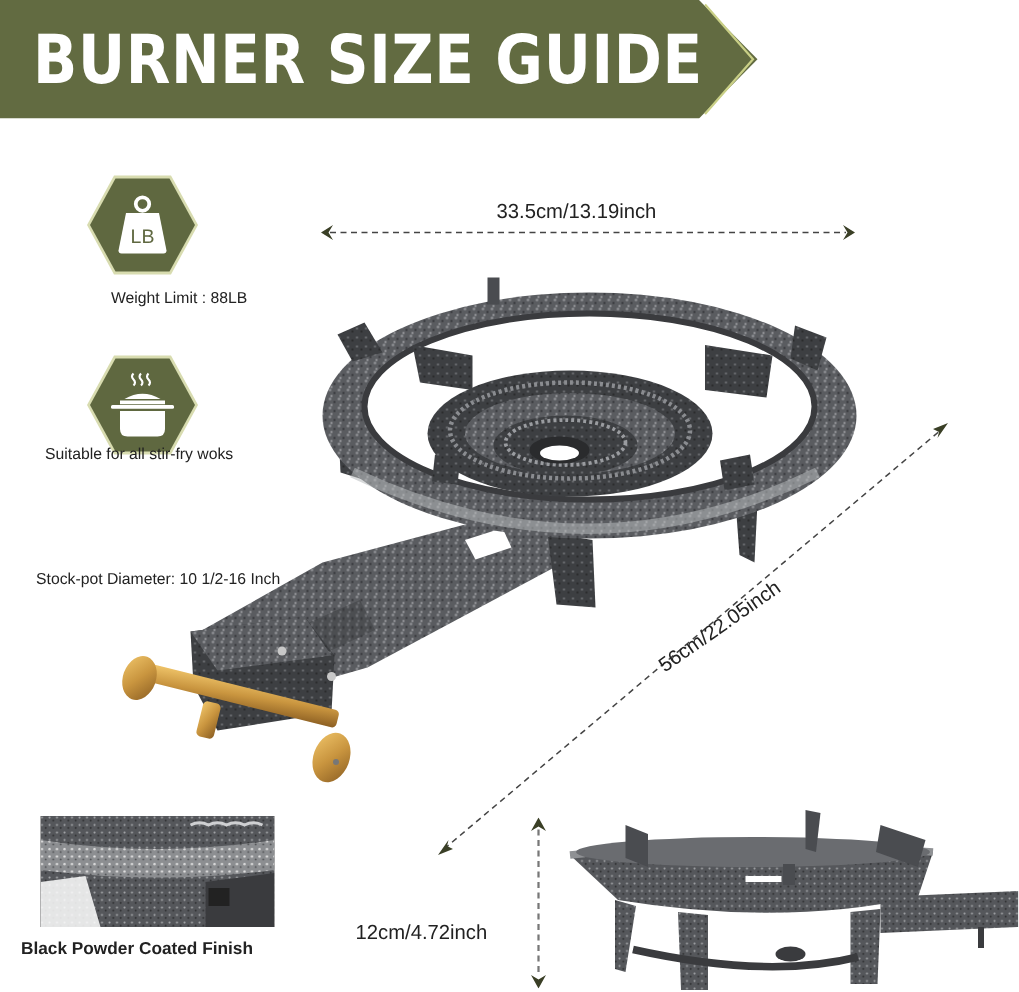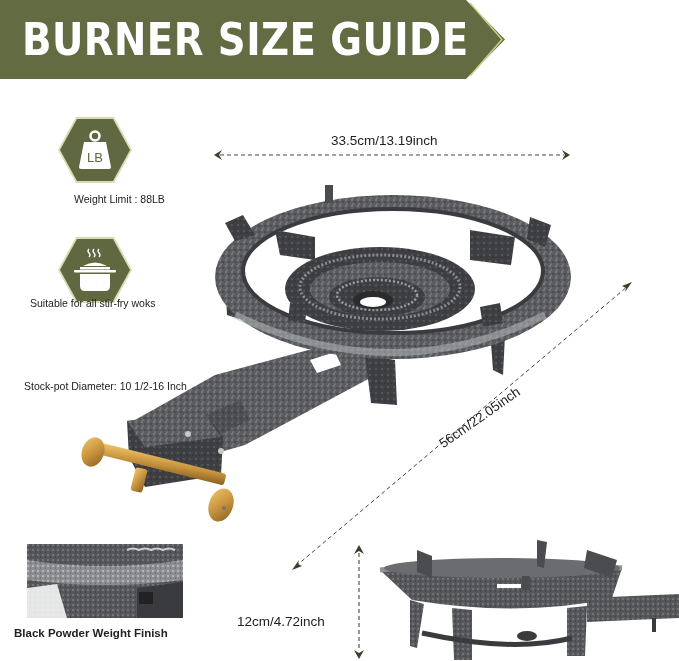--- a/index.html
+++ b/index.html
@@ -165,21 +165,21 @@
     </defs>
     <rect width="156" height="74" fill="url(#speck2)"></rect>
     <path d="M0,16 Q78,28 156,16 L156,36 Q78,46 0,36 Z" fill="url(#speck3)"></path>
     <polygon points="0,44 30,40 40,74 0,74" fill="#ffffff" opacity="0.85"></polygon>
     <polygon points="42,42 110,44 110,74 46,74" fill="url(#speck2)"></polygon>
     <polygon points="110,44 156,38 156,74 110,74" fill="#3a3b3e"></polygon>
     <rect x="112" y="48" width="14" height="12" fill="#222"></rect>
     <path d="M100,6 q6,-3 12,0 q6,-3 12,0 q6,-3 12,0 q6,-3 12,0" stroke="#cfd0d2" stroke-width="2" fill="none"></path>
   </svg>
 </div>
-<div id="finish-label" class="abs">Black Powder Weight Finish</div>
+<div id="finish-label" class="abs">Black Powder Coated Finish</div>
 
 <svg class="abs" style="left:372px;top:538px;" width="307" height="123" viewBox="0 0 307 123">
   <defs>
     <pattern id="speck4" width="5" height="5" patternUnits="userSpaceOnUse">
       <rect width="5" height="5" fill="#55575b"></rect>
       <circle cx="1" cy="1" r="0.7" fill="#a0a2a5"></circle>
       <circle cx="3.5" cy="3" r="0.6" fill="#2a2b2d"></circle>
     </pattern>
   </defs>
 

